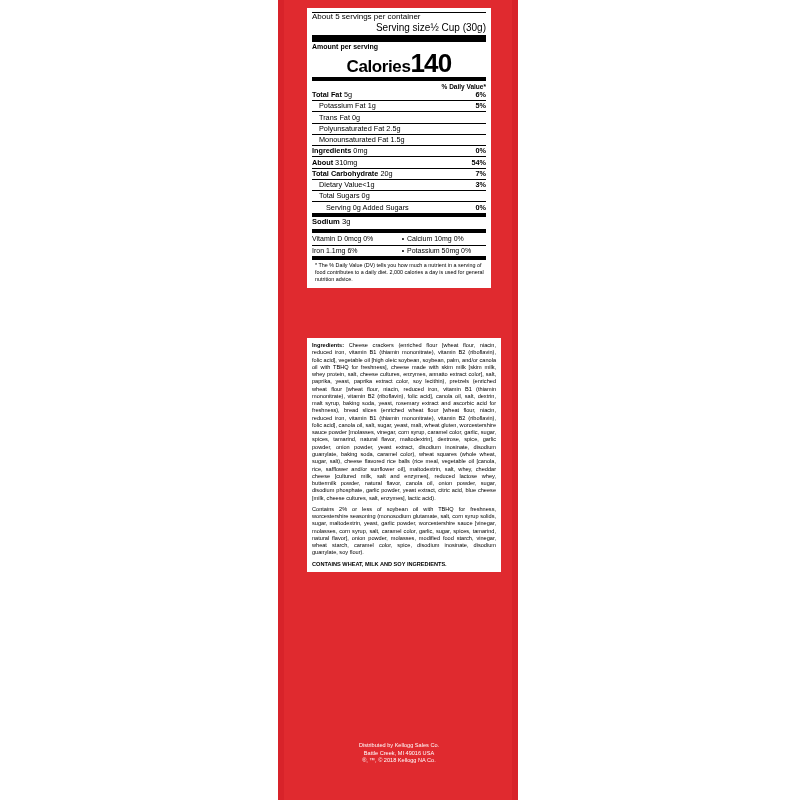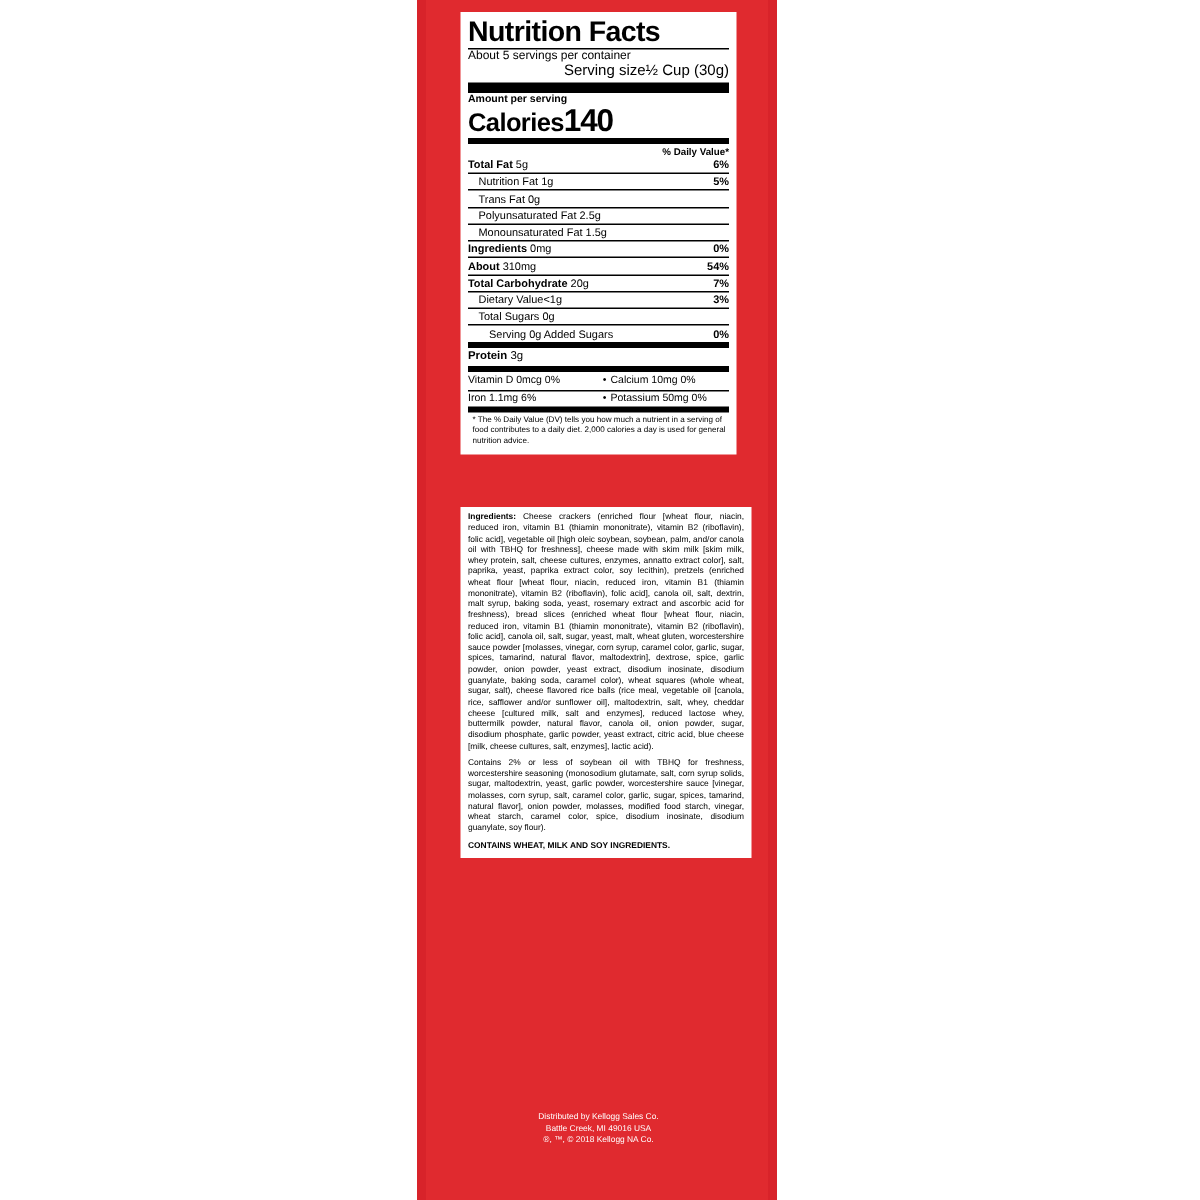--- a/index.html
+++ b/index.html
@@ -49,26 +49,26 @@
     display:flex;justify-content:flex-end;align-items:flex-end;
     font-weight:normal;font-size:10px;line-height:1.15;
     padding-bottom:1px;
   }
   .rule-thick{border-bottom:7px solid #000;margin:1px 0 0 0;}
   .rule-med{border-bottom:4px solid #000;margin:1px 0;}
   .rule-thin{border-bottom:1px solid #000;margin:0;}
 
   .amount-per{font-size:7px;font-weight:bold;margin-top:1px;}
   .cal-row{
-    display:flex;justify-content:flex-start;align-items:baseline;
+    display:flex;justify-content:center;align-items:baseline;
     font-weight:bold;
     margin-top:-1px;
   }
   .cal-label{font-size:17px;letter-spacing:-0.4px;line-height:1.05;}
-  .cal-value{font-size:21px;letter-spacing:-0.8px;line-height:1.0;}
+  .cal-value{font-size:26px;letter-spacing:-0.8px;line-height:1.0;}
 
   .dv-head{
     text-align:right;font-weight:bold;font-size:6.5px;
     padding:1px 0 0 0;
   }
 
   .line{
     display:flex;justify-content:space-between;align-items:baseline;
     padding:1.2px 0 1.2px 0;
     font-size:7.3px;
@@ -134,21 +134,20 @@
 </head>
 <body>
 
 <div id="stage">
 
   <div class="package"></div>
   <div class="package-inner"></div>
 
   <div class="nf">
 
-    <div class="nf-title">Nutrition Facts</div>
     <div class="rule-thin"></div>
     <div class="servings">About 5 servings per container</div>
 
     <div class="serving-size-row">
       <span>Serving size</span>
       <span>½ Cup (30g)</span>
     </div>
 
     <div class="rule-thick"></div>
 
@@ -163,21 +162,21 @@
 
     <div class="dv-head">% Daily Value*</div>
 
     <div class="line first">
       <span class="l"><span class="b">Total Fat</span>
       <span>5g</span></span>
       <span class="r">6%</span>
     </div>
 
     <div class="line">
-      <span class="l i1"><span>Nutrition Fat</span>
+      <span class="l i1"><span>Potassium Fat</span>
       <span>1g</span></span>
       <span class="r">5%</span>
     </div>
 
     <div class="line">
       <span class="l i1"><span>Trans Fat</span>
       <span>0g</span></span>
       <span class="r"></span>
     </div>
 
@@ -221,21 +220,21 @@
       <span>0g</span></span>
       <span class="r"></span>
     </div>
 
     <div class="line">
       <span class="l i2"><span>Serving 0g Added Sugars</span></span>
       <span class="r">0%</span>
     </div>
 
     <div class="protein-line">
-      <span class="l"><span class="b">Protein</span>
+      <span class="l"><span class="b">Sodium</span>
       <span>3g</span></span>
       <span class="r"></span>
     </div>
 
     <div class="rule-med"></div>
 
     <div class="vitblock">
       <div class="vitrow firstv">
         <span class="c1">Vitamin D 0mcg 0%</span>
         <span class="c2">

